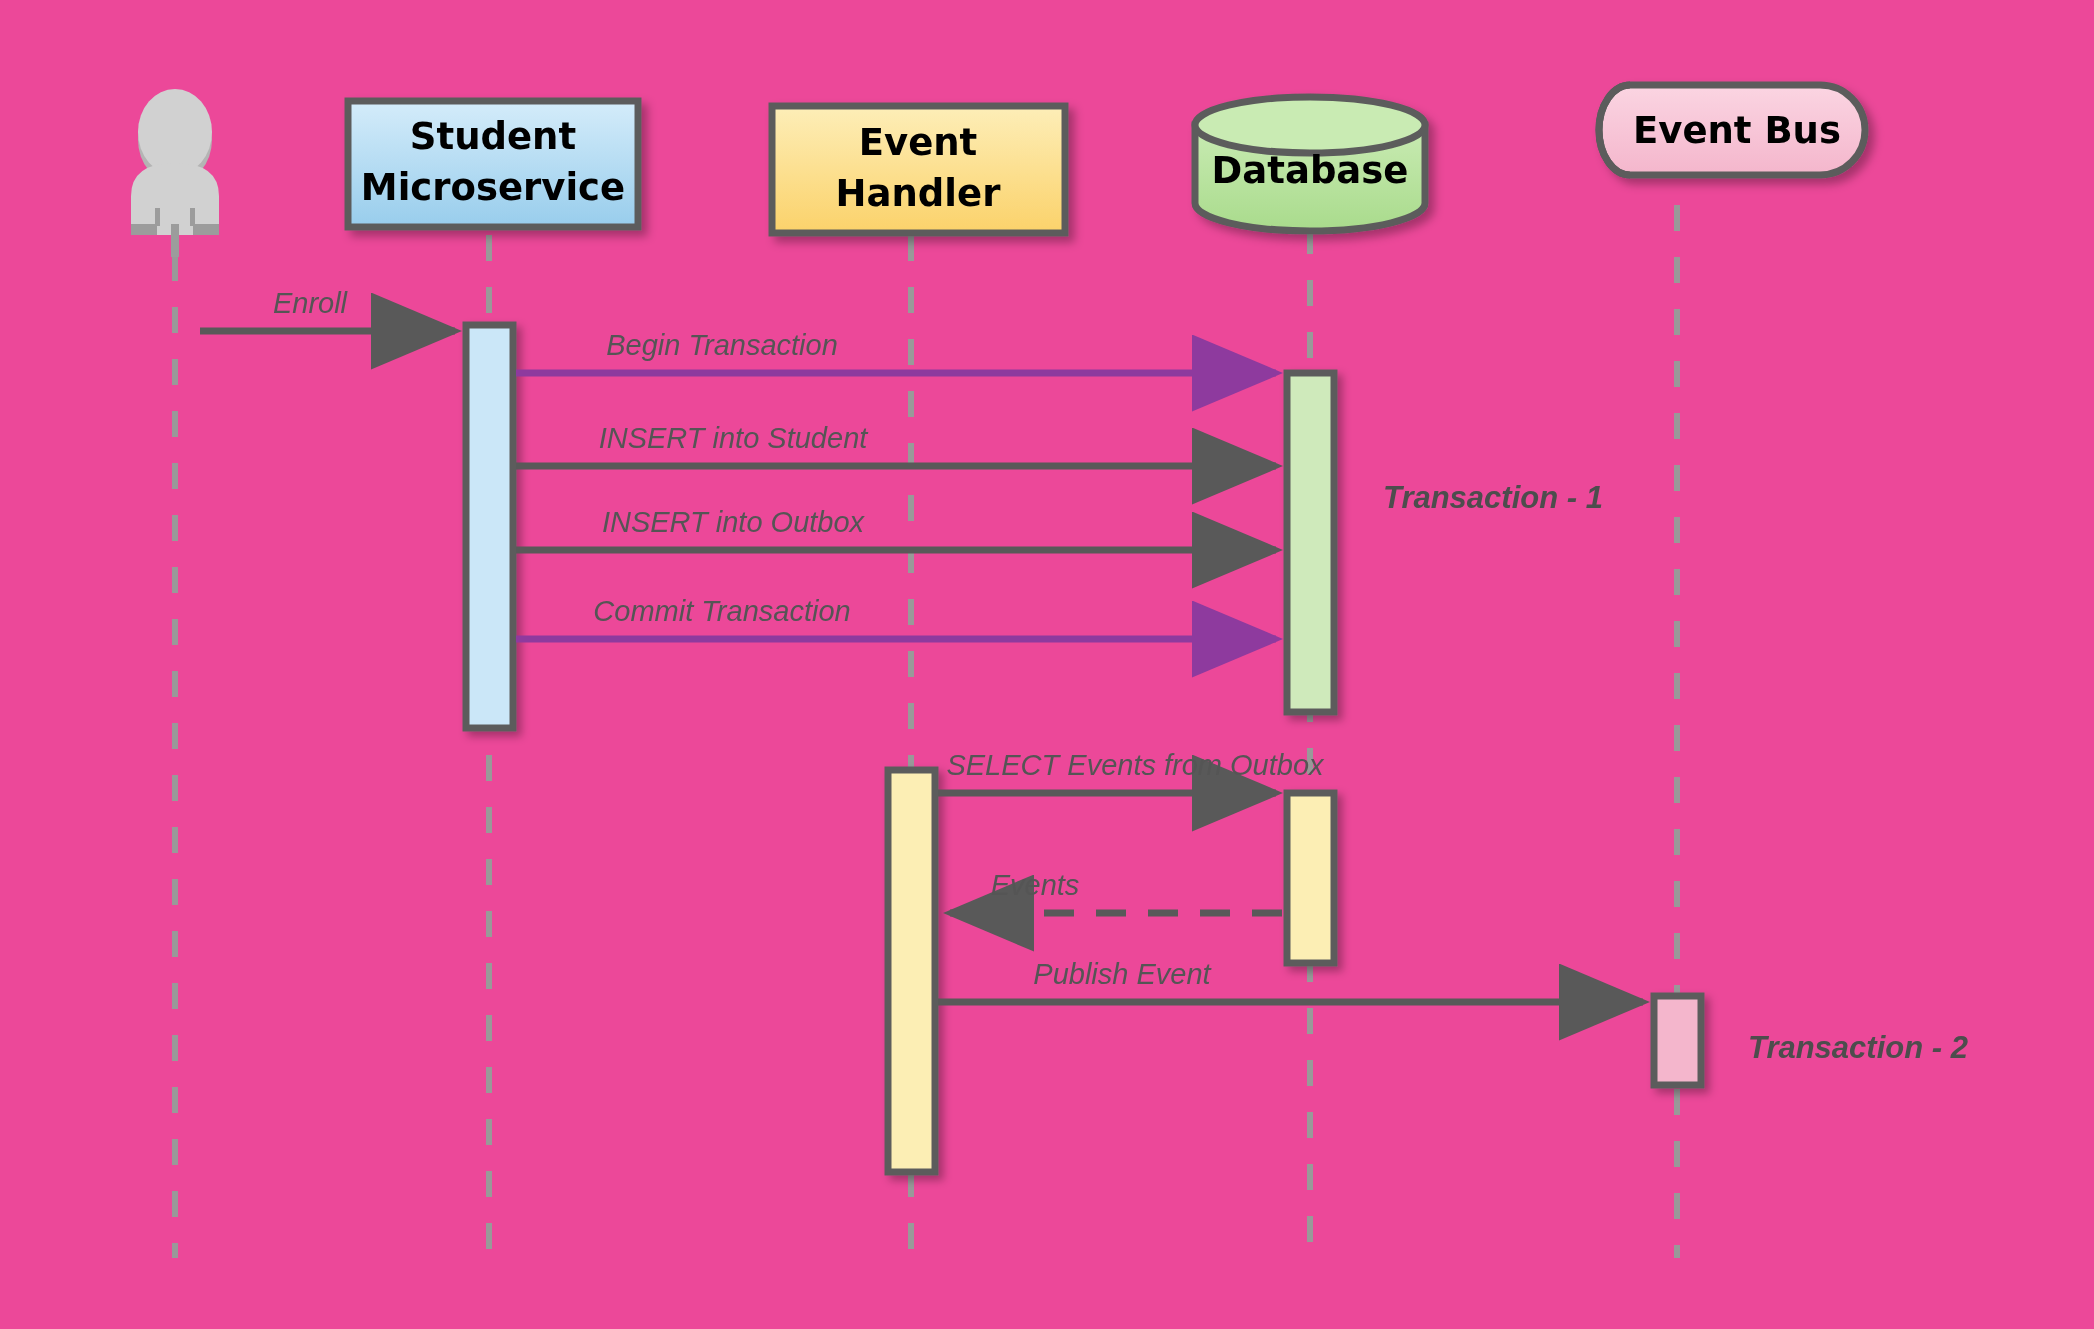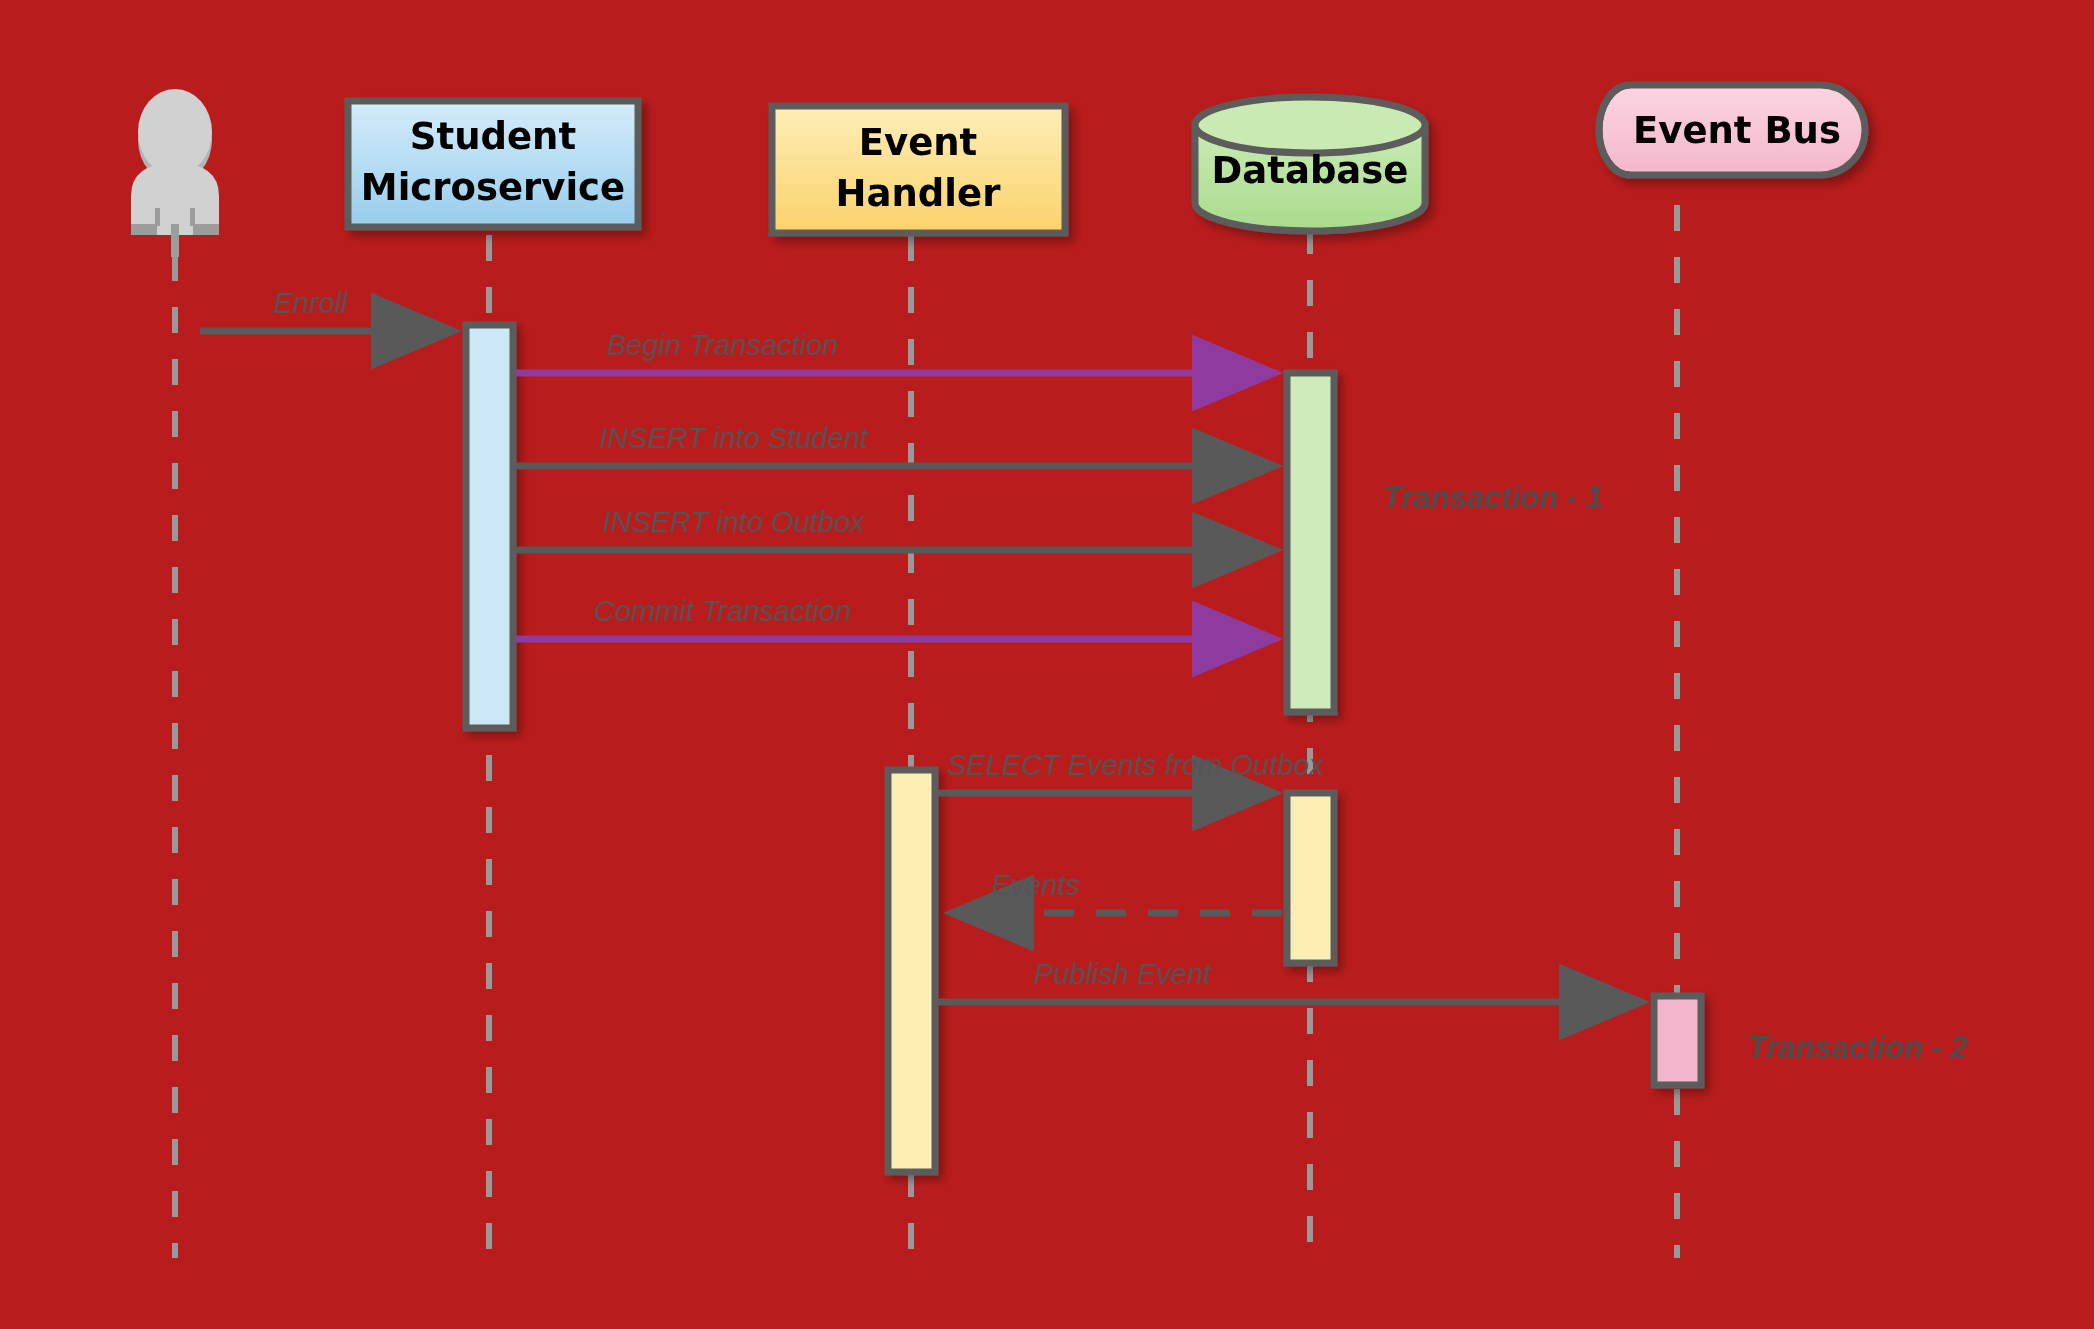--- a/index.html
+++ b/index.html
@@ -7,21 +7,21 @@
     padding: 0;
     background: #ffffff;
   }
   body {
     font-family: "Liberation Sans", sans-serif;
   }
   #diagram-root {
     position: relative;
     width: 2094px;
     height: 1329px;
-    background: #b91c1c;
+    background: #ec4899;
     overflow: hidden;
   }
   svg.seq {
     display: block;
     width: 2094px;
     height: 1329px;
   }
   .participant-label {
     font-family: "DejaVu Sans", sans-serif;
     font-weight: bold;

